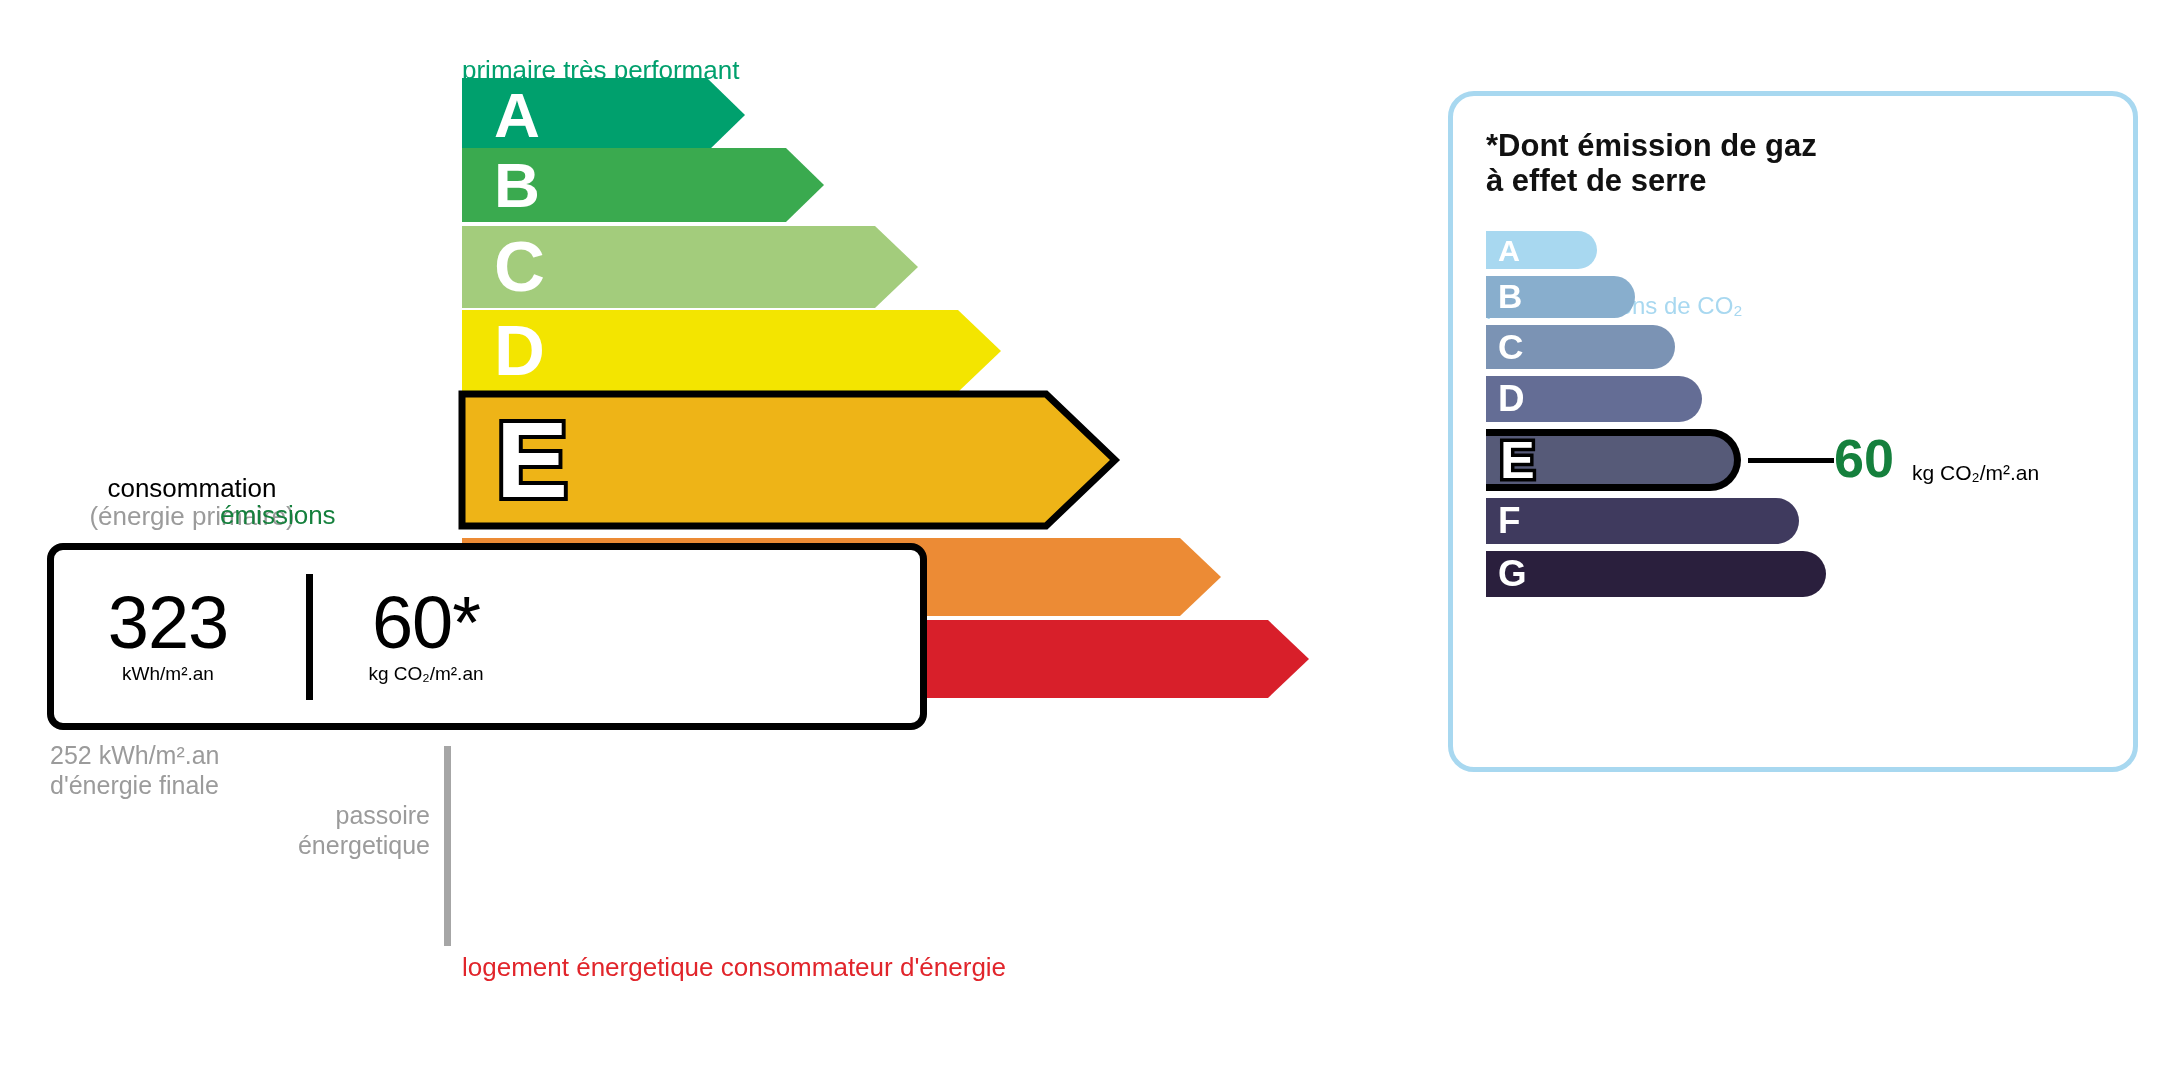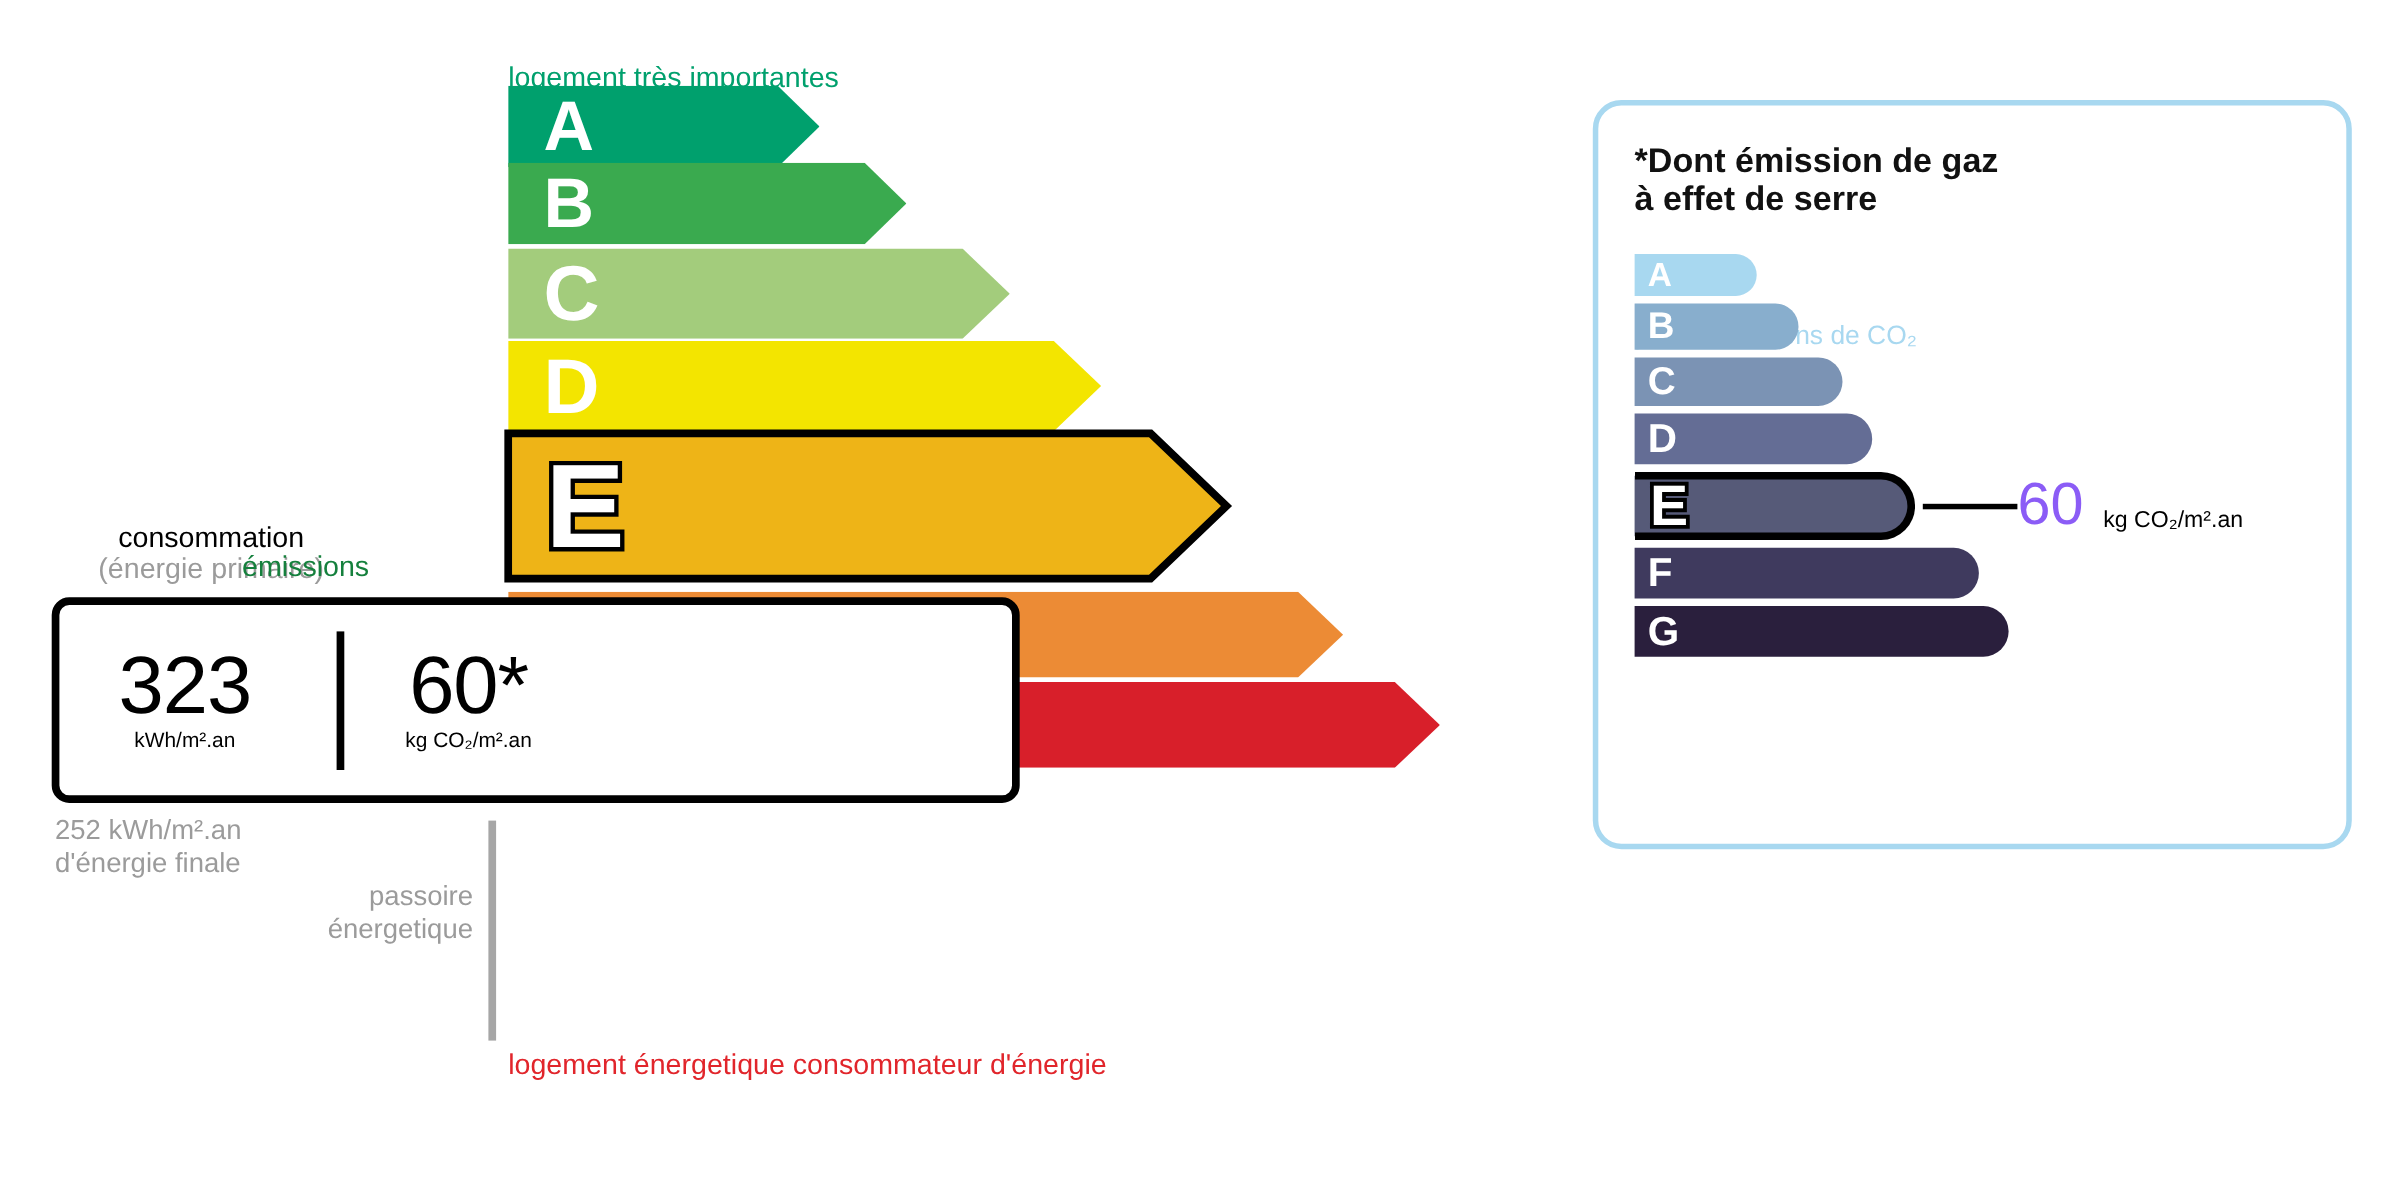--- a/index.html
+++ b/index.html
@@ -108,34 +108,34 @@
     display: flex; align-items: center;
   }
   .co2bar .letter {
     color: #ffffff; font-weight: bold; line-height: 1;
     margin-left: 12px; position: relative; z-index: 2;
   }
   #co2-callout-line {
     position: absolute; height: 5px; background: #000;
   }
   #co2-callout-value {
-    position: absolute; font-size: 54px; font-weight: normal; color: #8b5cf6; line-height: 1; text-align: center;
+    position: absolute; font-size: 54px; font-weight: bold; color: #15803d; line-height: 1; text-align: center;
   }
   #co2-callout-unit {
     position: absolute; font-size: 21px; color: #000; line-height: 1;
   }
 </style>
 </head>
 <body>
 
 <div id="root">
 
   <div id="energy-panel">
 
-    <div class="top-caption">logement très importantes</div>
+    <div class="top-caption">primaire très performant</div>
 
     <div id="energy-rows">
         <div class="erow" style="top: 78px; height: 74px; width: 283px;">
           <div class="arrow" style="width: 283px;">
             <svg width="283" height="74" style="left:0px;top:0px">
               <polygon points="0,0 245,0 283,37 245,74 0,74" fill="#00a06d"></polygon>
             </svg>
             <span class="letter" style="font-size: 63.64px;">A</span>
           </div>
         </div>

